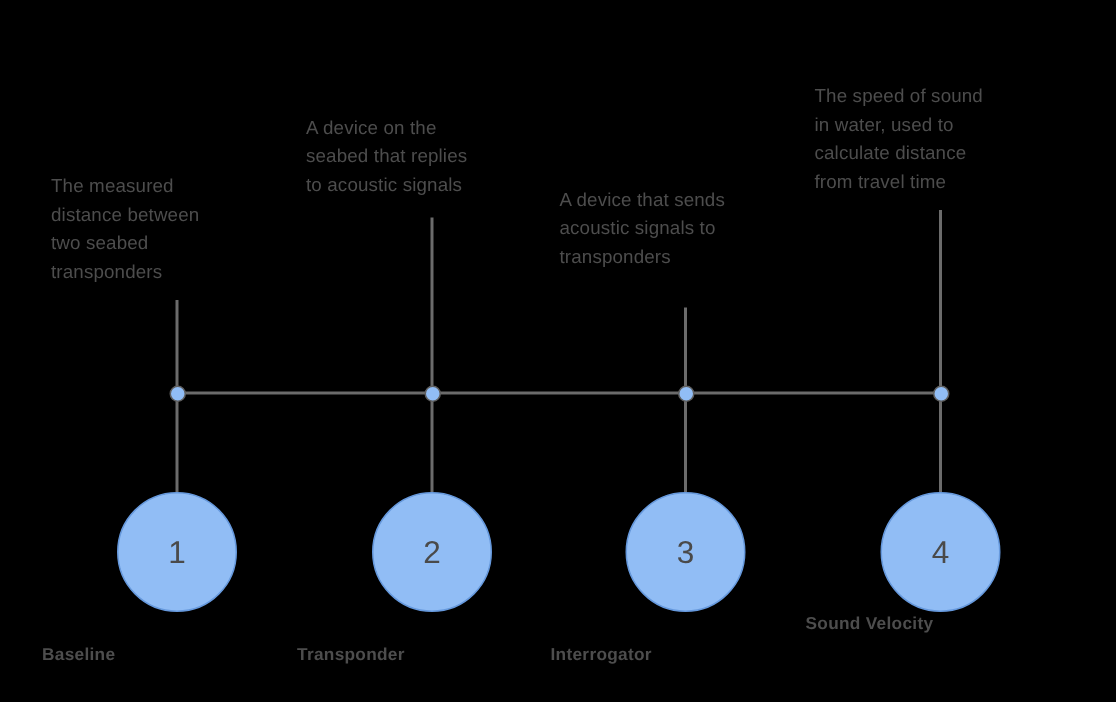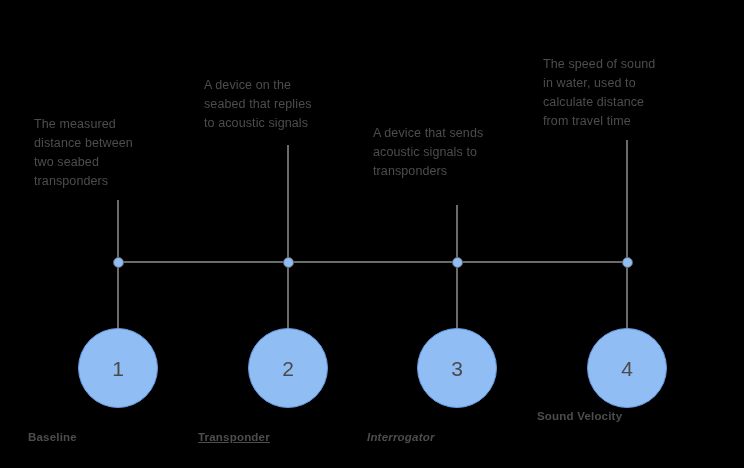--- a/index.html
+++ b/index.html
@@ -127,31 +127,31 @@
         <div class="node-label" style="top: 431px;">Baseline</div>
       </div>
       <div class="node-group" style="left: 288px;">
         <div class="desc" style="top: 76px;">A device on the
 seabed that replies
 to acoustic signals</div>
         <div class="stalk-up" style="top: 145px; height: 117px; background: rgb(107, 107, 107);"></div>
         <div class="stalk-down" style="top: 262px; height: 66px; background: rgb(107, 107, 107);"></div>
         <div class="axis-dot" style="top: 256.5px; background: rgb(145, 189, 245);"></div>
         <div class="node-circle" style="top: 328px; width: 80px; height: 80px; left: -40px; background: rgb(145, 189, 245); border-color: rgb(102, 153, 221);">2</div>
-        <div class="node-label" style="top: 431px; text-decoration: underline;">Transponder</div>
+        <div class="node-label" style="top: 431px;">Transponder</div>
       </div>
       <div class="node-group" style="left: 457px;">
         <div class="desc" style="top: 124px;">A device that sends
 acoustic signals to
 transponders</div>
         <div class="stalk-up" style="top: 205px; height: 57px; background: rgb(107, 107, 107);"></div>
         <div class="stalk-down" style="top: 262px; height: 66px; background: rgb(107, 107, 107);"></div>
         <div class="axis-dot" style="top: 256.5px; background: rgb(145, 189, 245);"></div>
         <div class="node-circle" style="top: 328px; width: 80px; height: 80px; left: -40px; background: rgb(145, 189, 245); border-color: rgb(102, 153, 221);">3</div>
-        <div class="node-label" style="top: 431px; font-style: italic;">Interrogator</div>
+        <div class="node-label" style="top: 431px;">Interrogator</div>
       </div>
       <div class="node-group" style="left: 627px;">
         <div class="desc" style="top: 55px;">The speed of sound
 in water, used to
 calculate distance
 from travel time</div>
         <div class="stalk-up" style="top: 140px; height: 122px; background: rgb(107, 107, 107);"></div>
         <div class="stalk-down" style="top: 262px; height: 66px; background: rgb(107, 107, 107);"></div>
         <div class="axis-dot" style="top: 256.5px; background: rgb(145, 189, 245);"></div>
         <div class="node-circle" style="top: 328px; width: 80px; height: 80px; left: -40px; background: rgb(145, 189, 245); border-color: rgb(102, 153, 221);">4</div>

